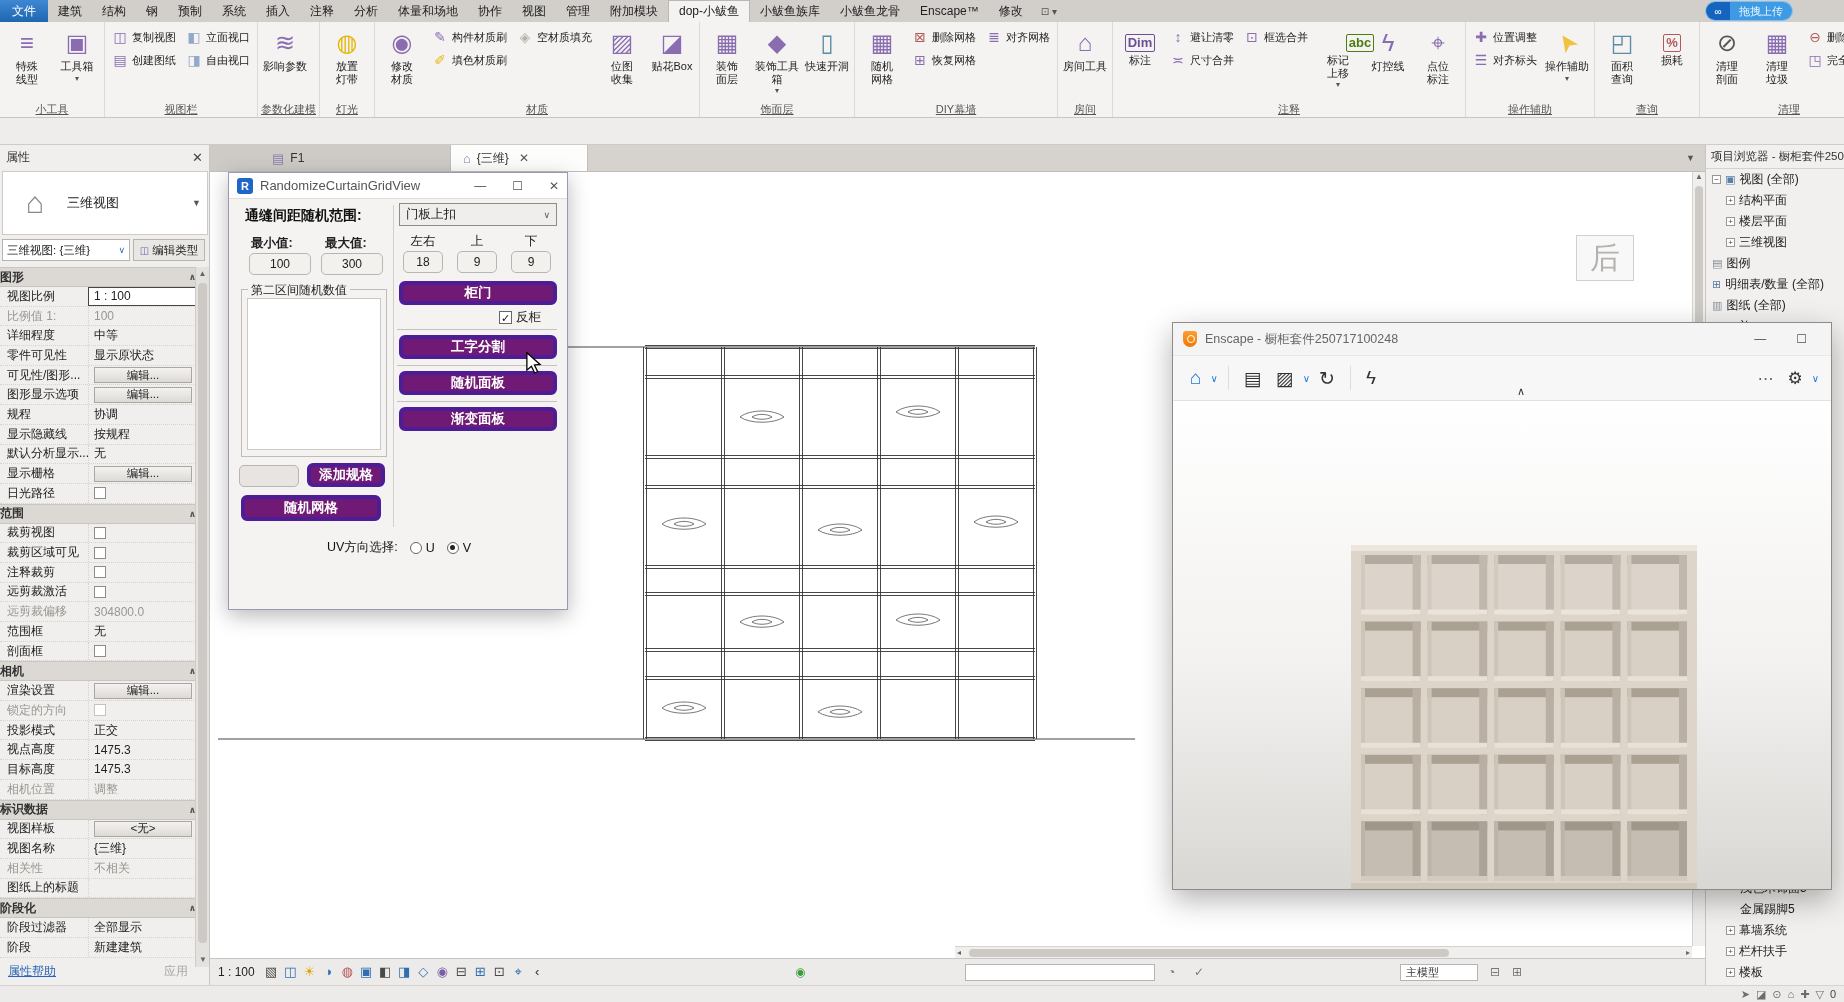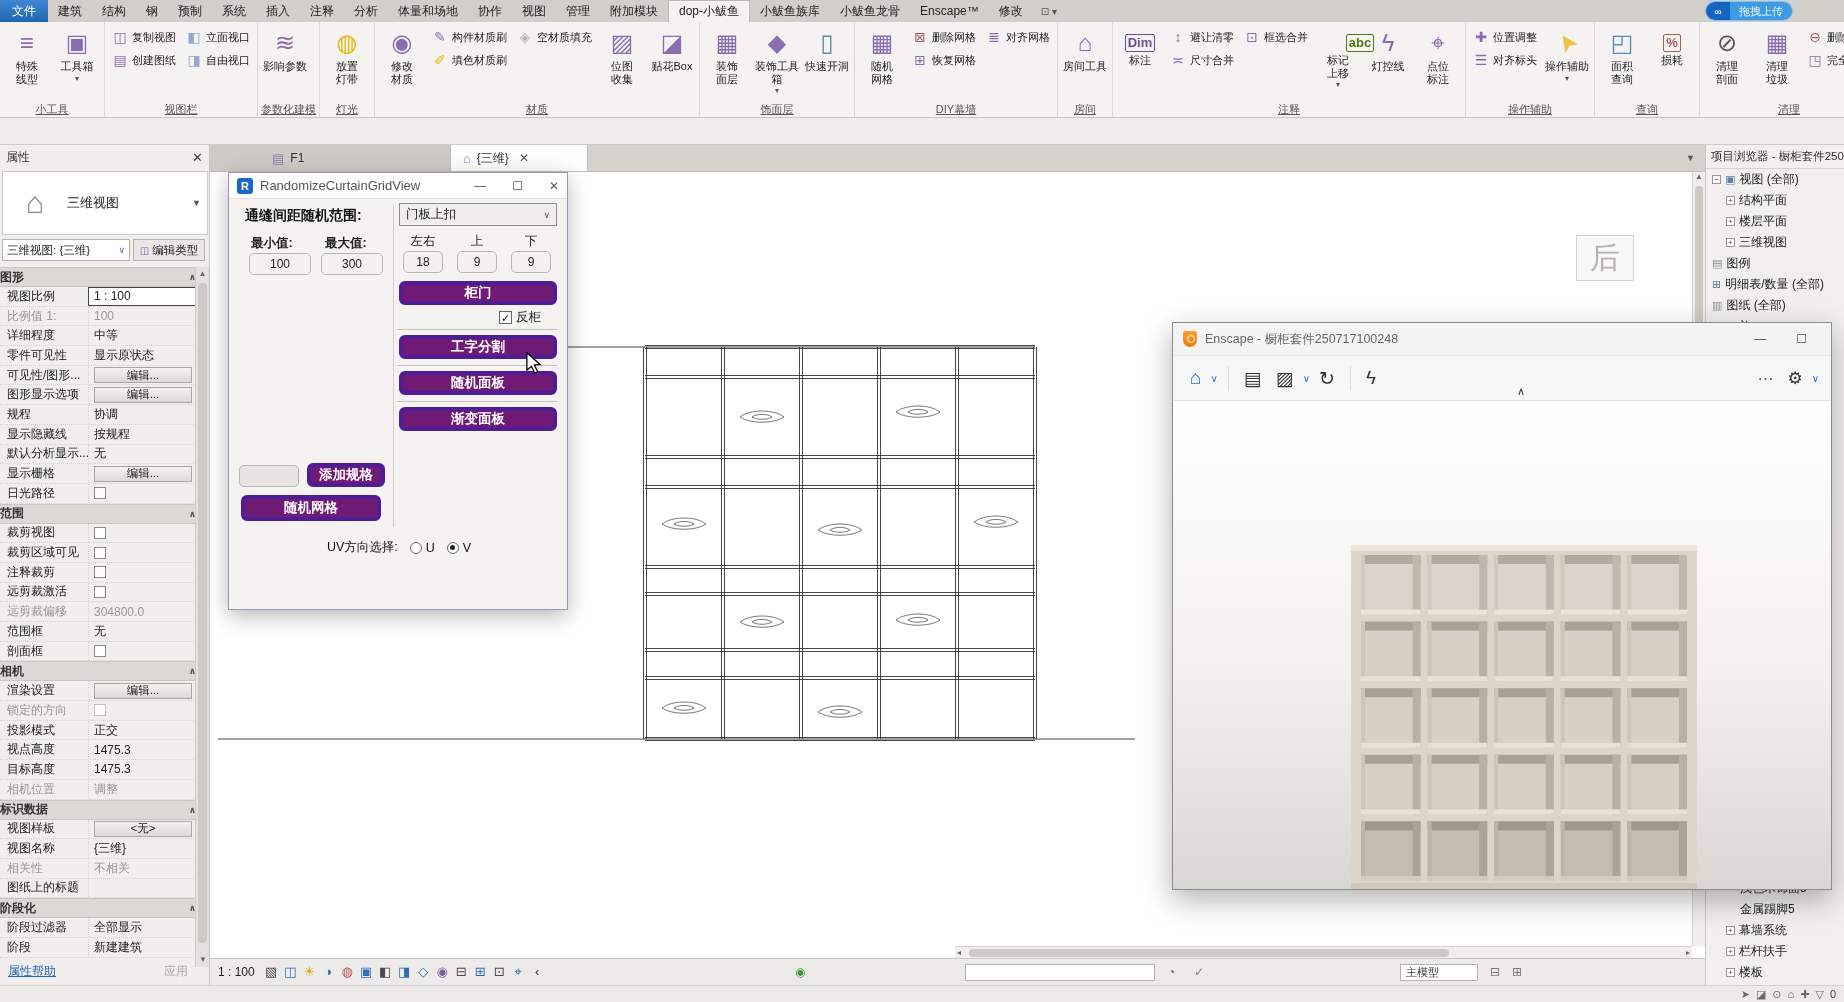--- a/index.html
+++ b/index.html
@@ -804,20 +804,24 @@
         <span>—</span>
         <span>☐</span>
         <span>✕</span>
       </span>
     </div>
     <div class="dhead">通缝间距随机范围:</div>
     <span class="dminmax" style="left:22px;">最小值:</span>
     <span class="dminmax" style="left:96px;">最大值:</span>
     <input class="din" style="left: 20px; top: 80px; width: 62px;" value="100">
     <input class="din" style="left: 92px; top: 80px; width: 62px;" value="300">
+    <div id="dlg-groupbox">
+      <span class="glbl">第二区间随机数值</span>
+      <div id="dlg-list"></div>
+    </div>
     <input class="din" style="left: 10px; top: 292px; width: 60px; background: rgb(231, 228, 225); color: rgb(153, 153, 153);" disabled="" value="">
     <div class="dbtn" style="left:78px; top:290px; width:78px;">添加规格</div>
     <div class="dbtn" style="left:12px; top:322px; width:140px; height:26px;">随机网格</div>
     <div class="dsep-v"></div>
 
     <div id="dlg-ddl">
       <span>门板上扣</span>
       <span class="arr">∨</span>
     </div>
     <span class="dcol-lbl" style="left:174px;">左右</span>

